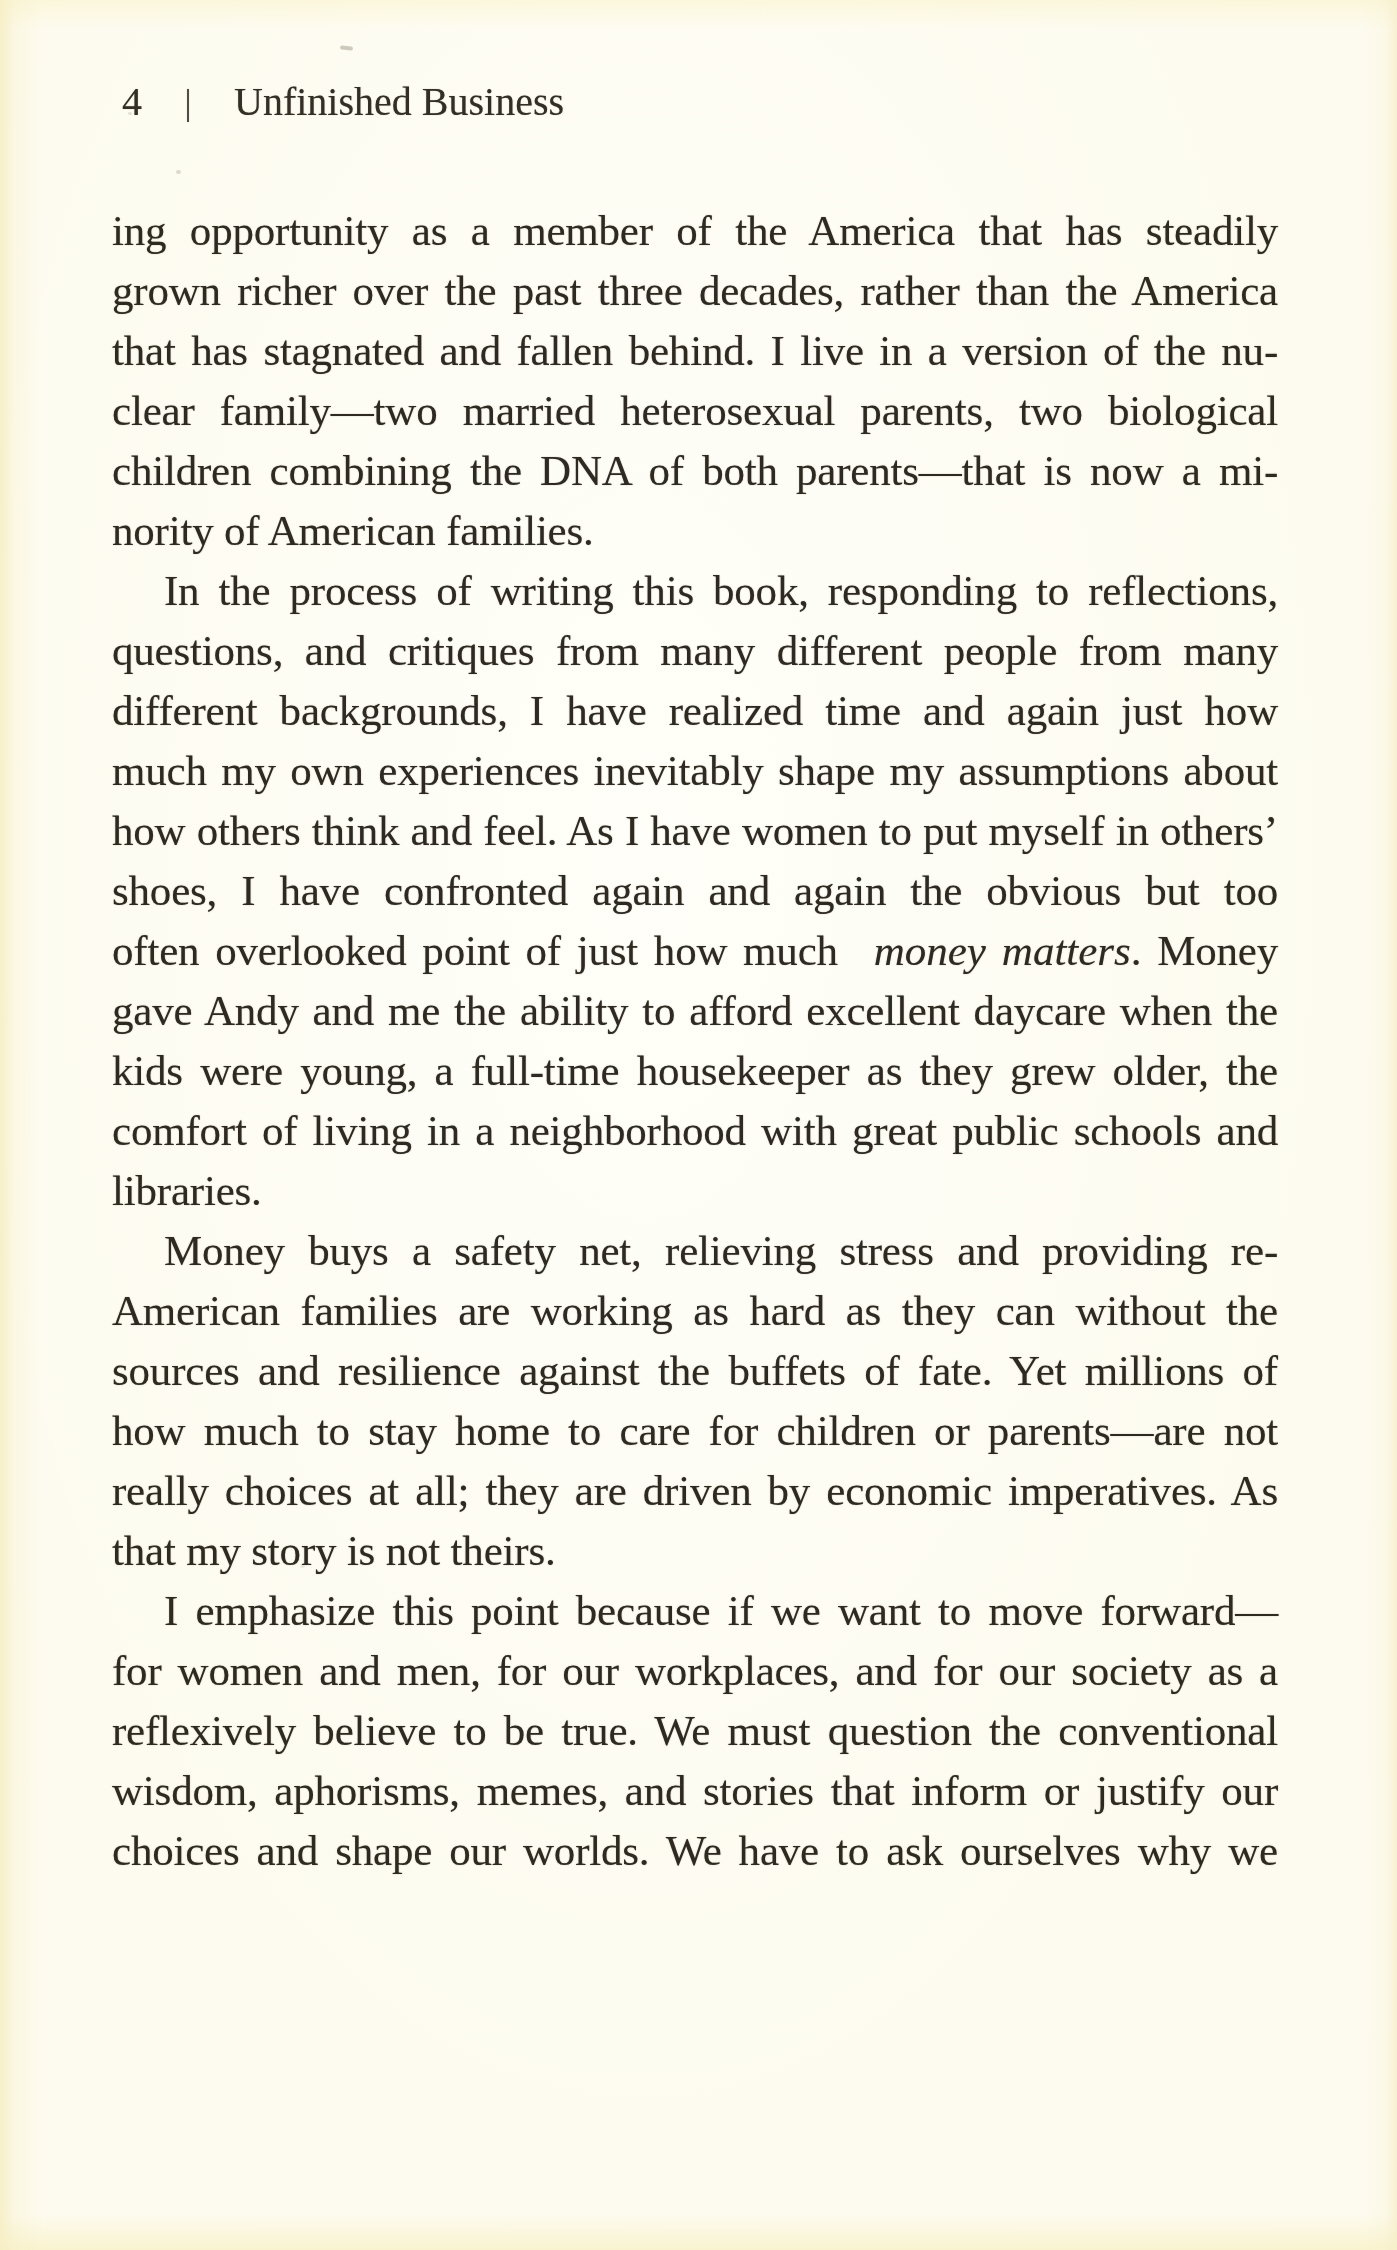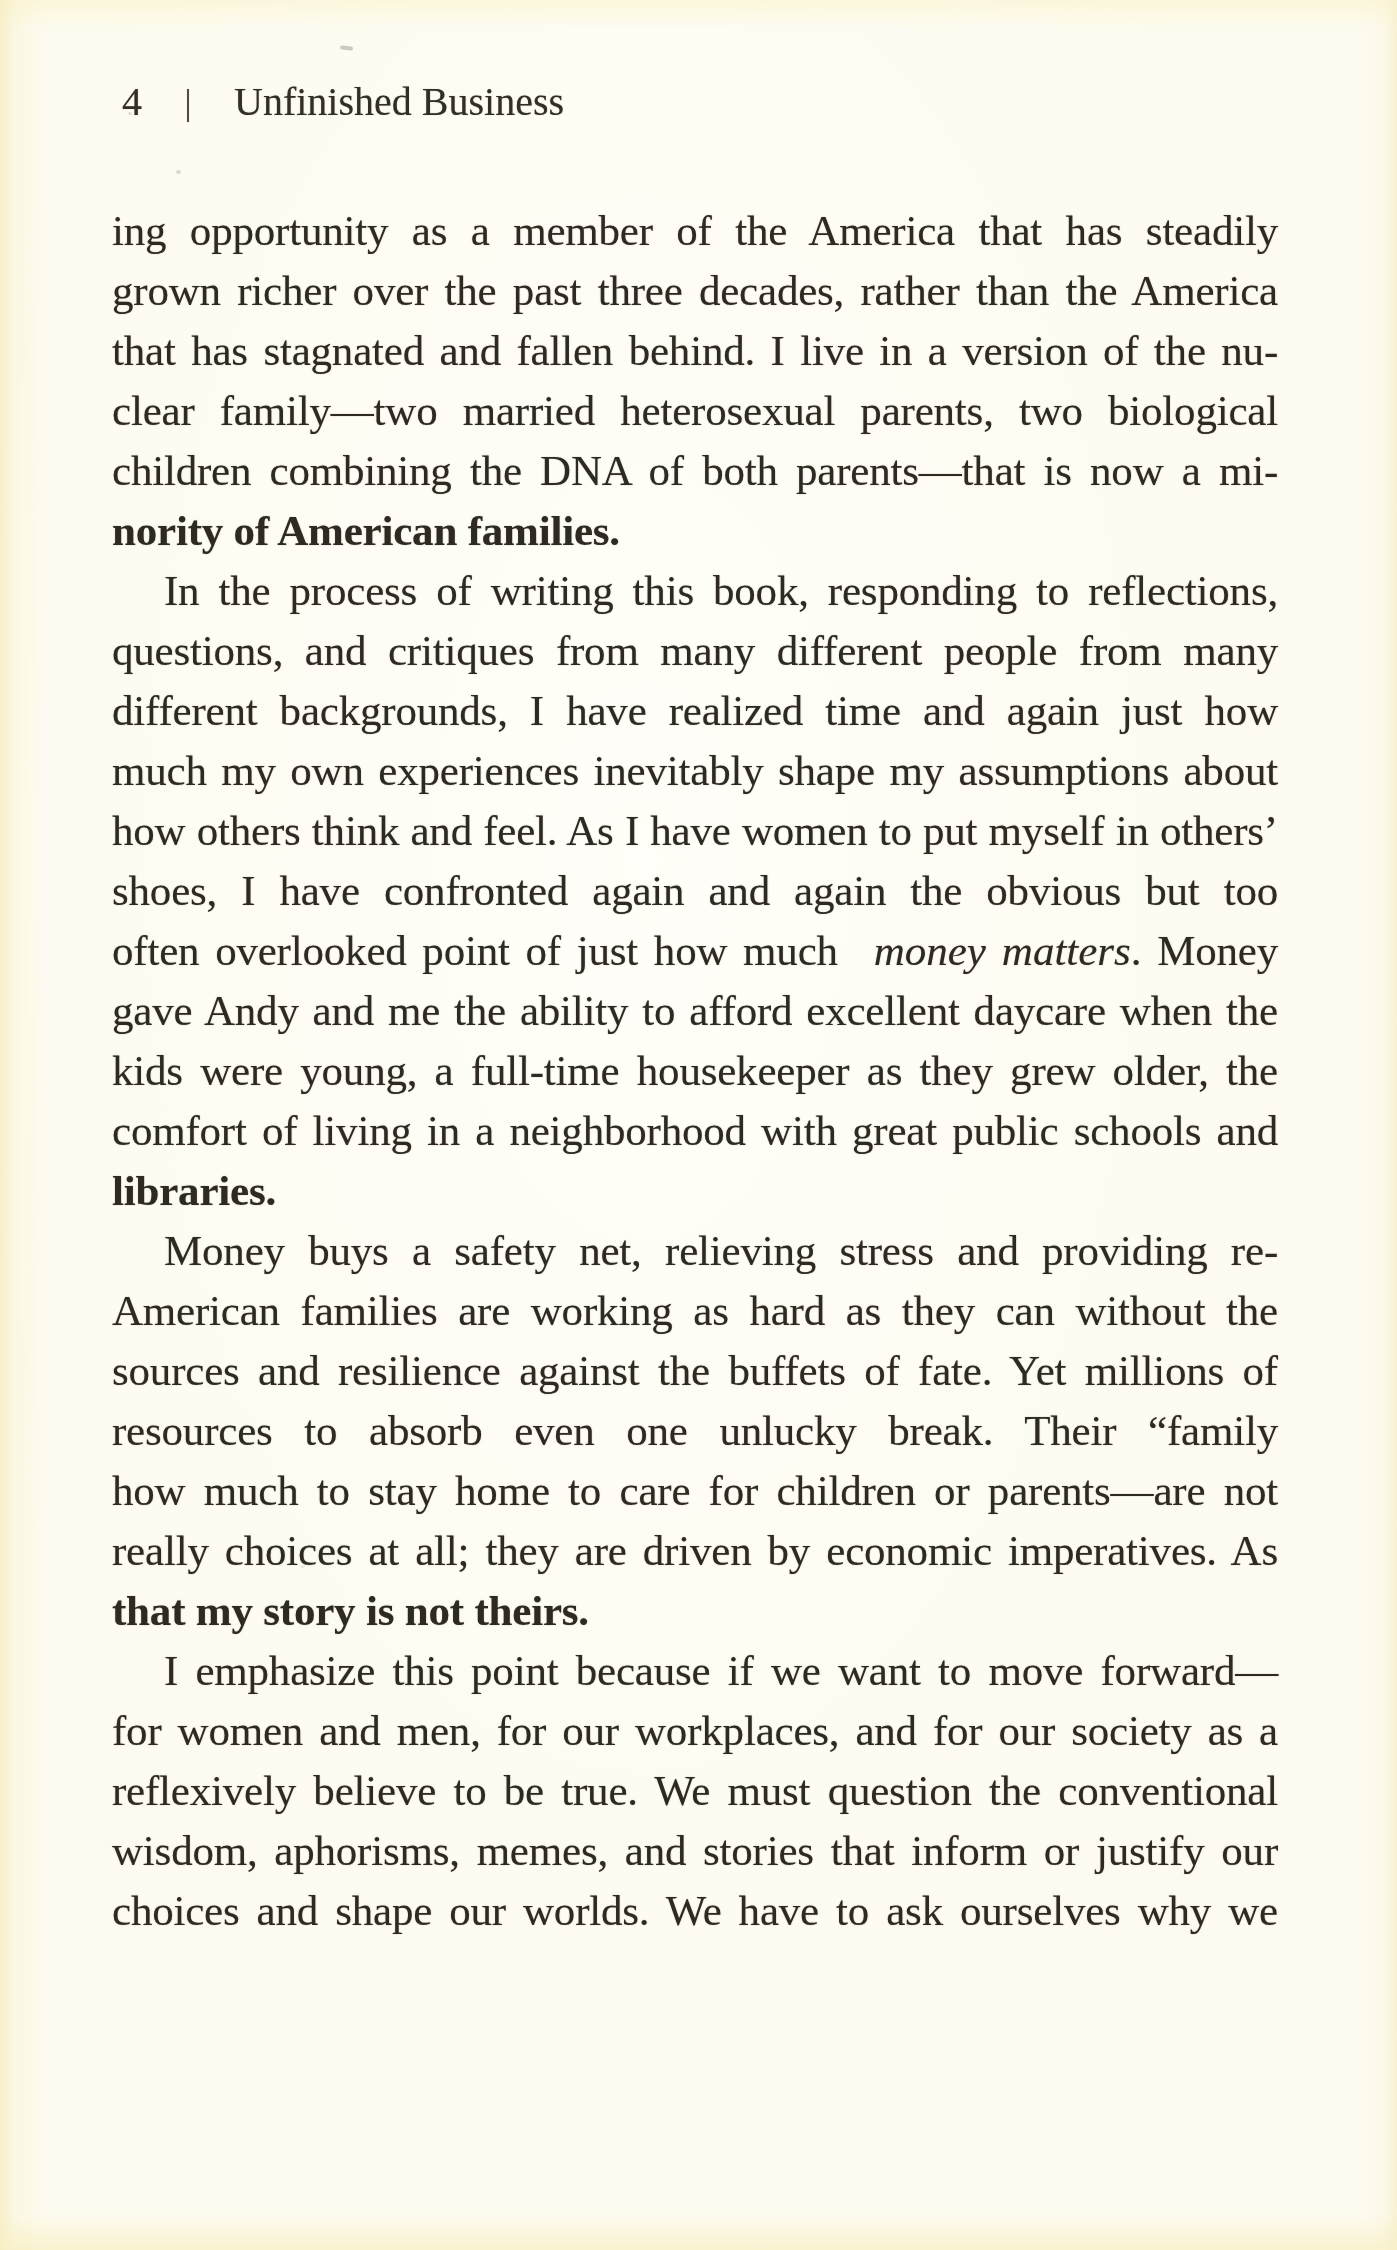--- a/index.html
+++ b/index.html
@@ -42,21 +42,21 @@
     color: #2e2a21;
     text-shadow: 0 0 1.2px rgba(48,44,34,0.42);
   }
   .line {
     height: 60px;
     line-height: 60px;
     text-align: justify;
     text-align-last: justify;
     white-space: normal;
   }
-  .line.end { text-align-last: left; font-weight: bold; }
+  .line.end { text-align-last: left; }
   .line.indent { text-indent: 52px; }
   .line em { font-style: italic; letter-spacing: 0; margin-left: 20px; }
   .speck { position: absolute; background: rgba(128,122,102,0.36); border-radius: 50%; }
   #speck-1 { left: 340px; top: 46px; width: 13px; height: 4px; border-radius: 2px; transform: rotate(7deg); background: rgba(128,122,102,0.38); }
   #speck-2 { left: 176px; top: 170px; width: 5px; height: 4px; opacity: 0.75; }
   #speck-3 { left: 128px; top: 112px; width: 4px; height: 3px; opacity: 0.6; }
   #speck-4 { left: 300px; top: 1565px; width: 5px; height: 3px; opacity: 0.4; }
 </style>
 </head>
 <body>
@@ -83,21 +83,20 @@
       <div class="line">how others think and feel. As I have women to put myself in others’</div>
       <div class="line">shoes, I have confronted again and again the obvious but too</div>
       <div class="line"><span>often overlooked point of just how much </span><em>money matters</em><span>. Money</span></div>
       <div class="line">gave Andy and me the ability to afford excellent daycare when the</div>
       <div class="line">kids were young, a full-time housekeeper as they grew older, the</div>
       <div class="line">comfort of living in a neighborhood with great public schools and</div>
       <div class="line end">libraries.</div>
       <div class="line indent">Money buys a safety net, relieving stress and providing re-</div>
       <div class="line">American families are working as hard as they can without the</div>
       <div class="line">sources and resilience against the buffets of fate. Yet millions of</div>
-      <div class="line">resources to absorb even one unlucky break. Their “family</div>
       <div class="line">how much to stay home to care for children or parents—are not</div>
       <div class="line">really choices at all; they are driven by economic imperatives. As</div>
       <div class="line end">that my story is not theirs.</div>
       <div class="line indent">I emphasize this point because if we want to move forward—</div>
       <div class="line">for women and men, for our workplaces, and for our society as a</div>
       <div class="line">reflexively believe to be true. We must question the conventional</div>
       <div class="line">wisdom, aphorisms, memes, and stories that inform or justify our</div>
       <div class="line">choices and shape our worlds. We have to ask ourselves why we</div>
     </div>
 

